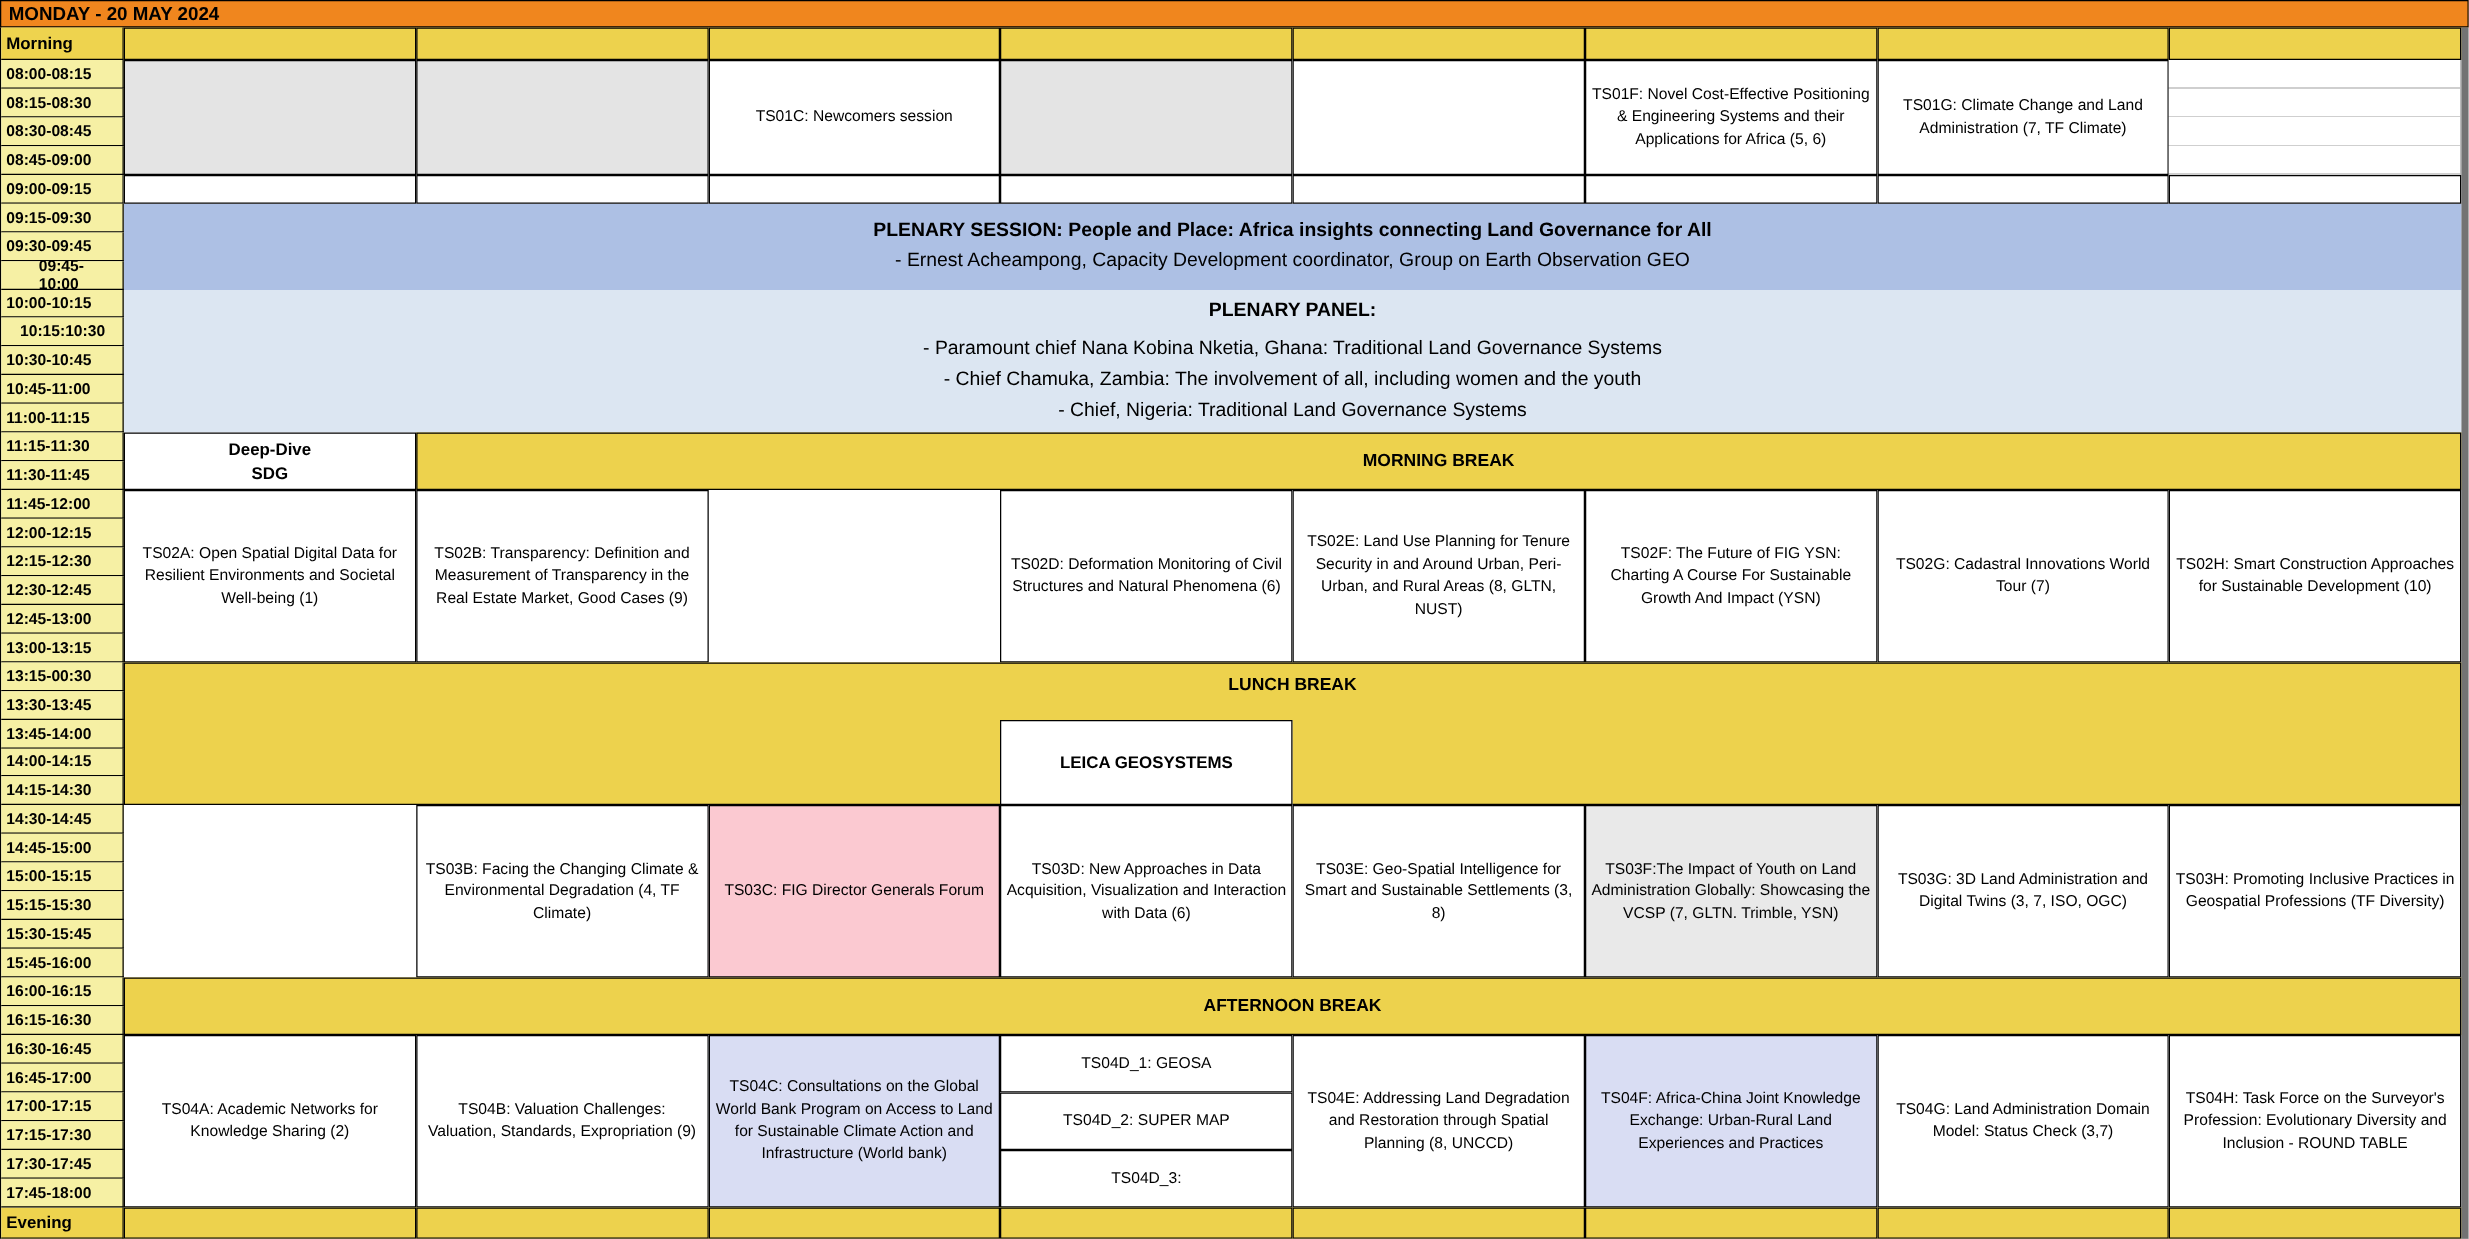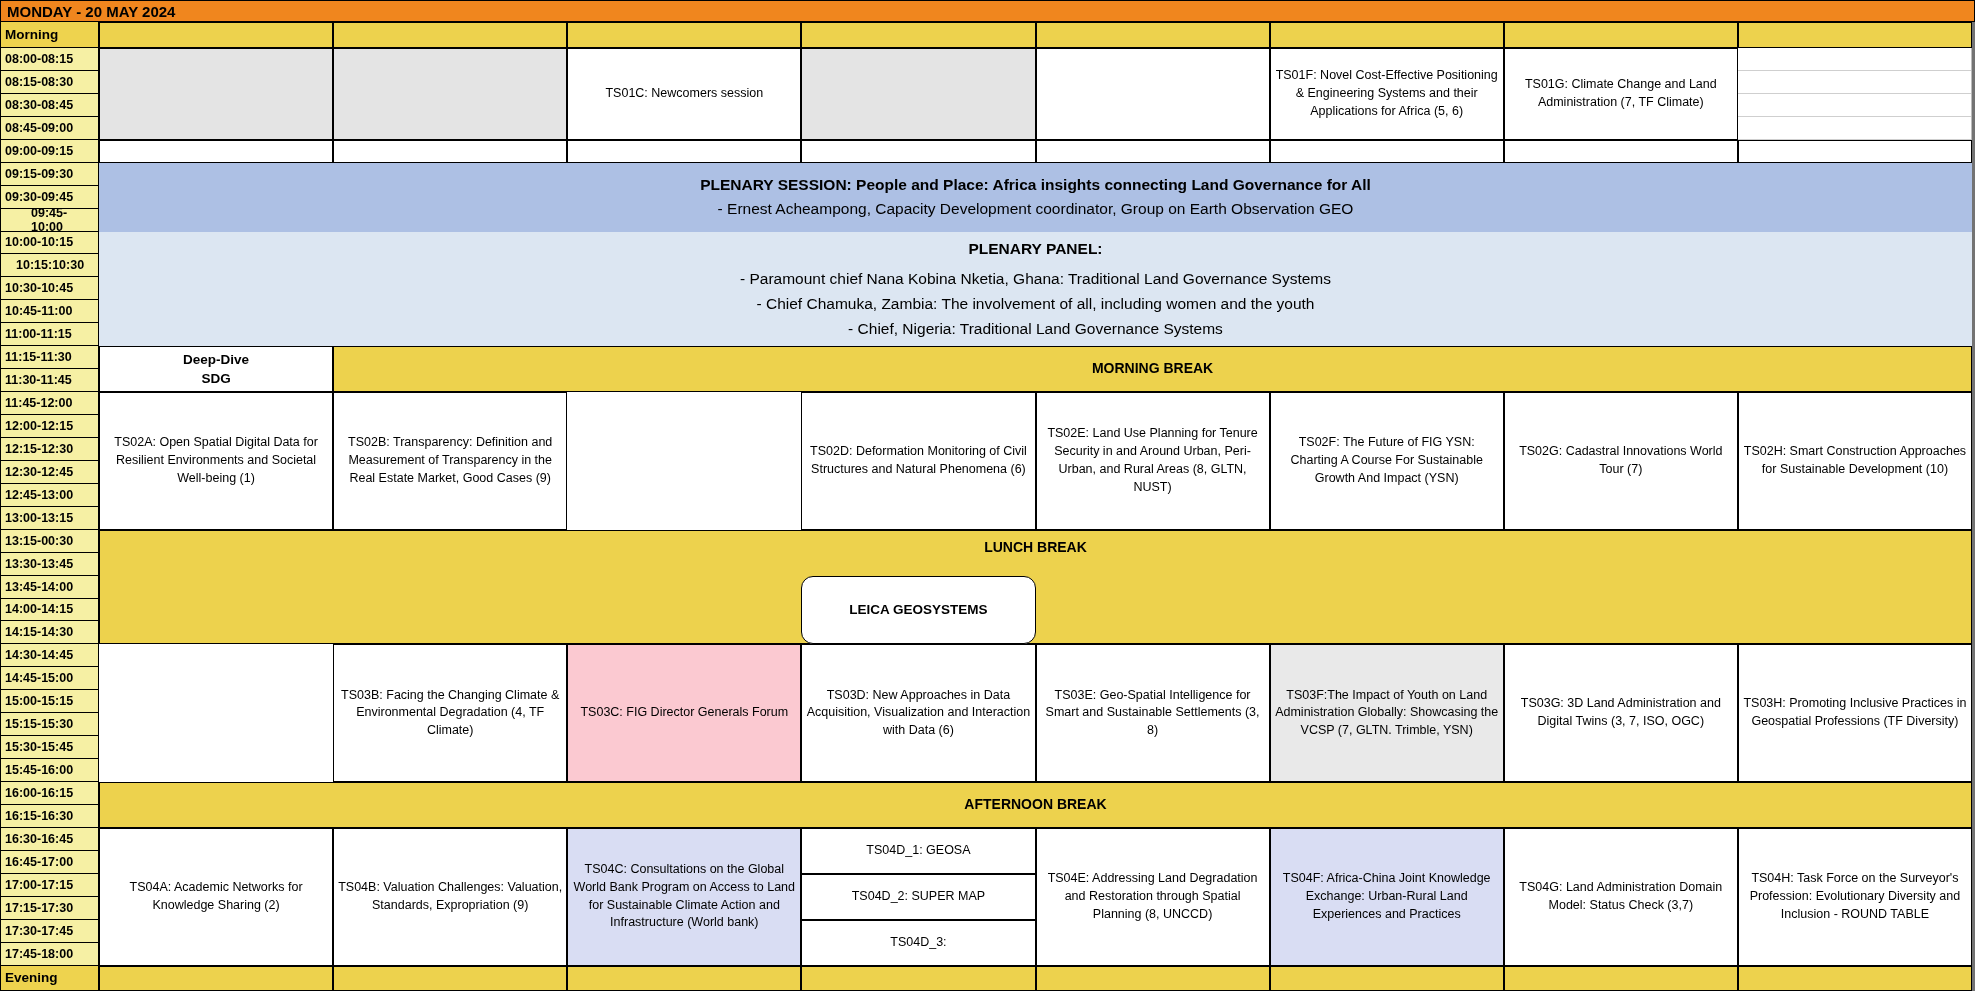--- a/index.html
+++ b/index.html
@@ -3,40 +3,40 @@
 <meta charset="utf-8">
 <style>
   html,body{margin:0;padding:0;background:#fff;}
   body{font-family:"Liberation Sans","DejaVu Sans",sans-serif;color:#000;}
   #sheet{width:1975px;height:991px;box-sizing:border-box;background:#fff;}
   #titlebar{box-sizing:border-box;height:22px;background:#F0861E;border:1px solid #000;
     display:flex;align-items:center;padding:0 6px;font-size:15px;font-weight:bold;}
   #grid{box-sizing:border-box;width:1975px;display:grid;position:relative;
     grid-template-columns:98px repeat(8,1fr);
     grid-template-rows:26px repeat(40,22.95px) 25px;
-    border-left:1px solid #000;border-bottom:1px solid #000;border-right:3px solid #737373;}
+    border-left:1px solid #000;border-bottom:1px solid #000;border-right:6px solid #737373;}
   .cell{box-sizing:border-box;border:1px solid #000;display:flex;flex-direction:column;
     align-items:center;justify-content:center;text-align:center;
     padding:2px 4px;font-size:12.5px;line-height:1.42;background:#fff;}
   .time{box-sizing:border-box;border-right:1px solid #000;border-bottom:1px solid #000;
     background:#F6F0A4;font-weight:bold;font-size:12.5px;display:flex;align-items:center;
     padding-left:4px;}
   .periodlbl{background:#EED34E;font-weight:bold;font-size:13.5px;}
   .band{background:#EDD24D;font-weight:bold;font-size:14px;}
   .gray{background:#E4E4E4;}
   .gray2{background:#E9E9E9;}
   .lav{background:#D9DDF3;}
   .pink{background:#FBC9D1;}
   .pl-dark{background:#ADC0E4;font-size:15.5px;line-height:1.55;border:none;}
   .pl-light{background:#DCE6F2;font-size:15.5px;line-height:1.62;border:none;}
   .pl-dark .b1,.pl-light .b1{font-weight:bold;}
   .ghost{box-sizing:border-box;border-right:1px solid #bbb;
     background:repeating-linear-gradient(to bottom,#fff 0,#fff 21.95px,#cfcfcf 21.95px,#cfcfcf 22.95px);}
   .deep{font-weight:bold;font-size:13.5px;}
-  .leica{font-weight:bold;font-size:13.5px;z-index:2;border-radius:12px;}
+  .leica{font-weight:bold;font-size:13.5px;z-index:2;}
   .lunchband{justify-content:flex-start;padding-top:7px;}
   .evening-cell{background:#EDD24D;border:1px solid #000;box-sizing:border-box;}
   .mband-cell{background:#EDD24D;border:1px solid #000;box-sizing:border-box;}
   .emptyrow{background:#fff;border:1px solid #000;box-sizing:border-box;}
 </style>
 </head>
 <body>
 
 <div id="sheet">
 

